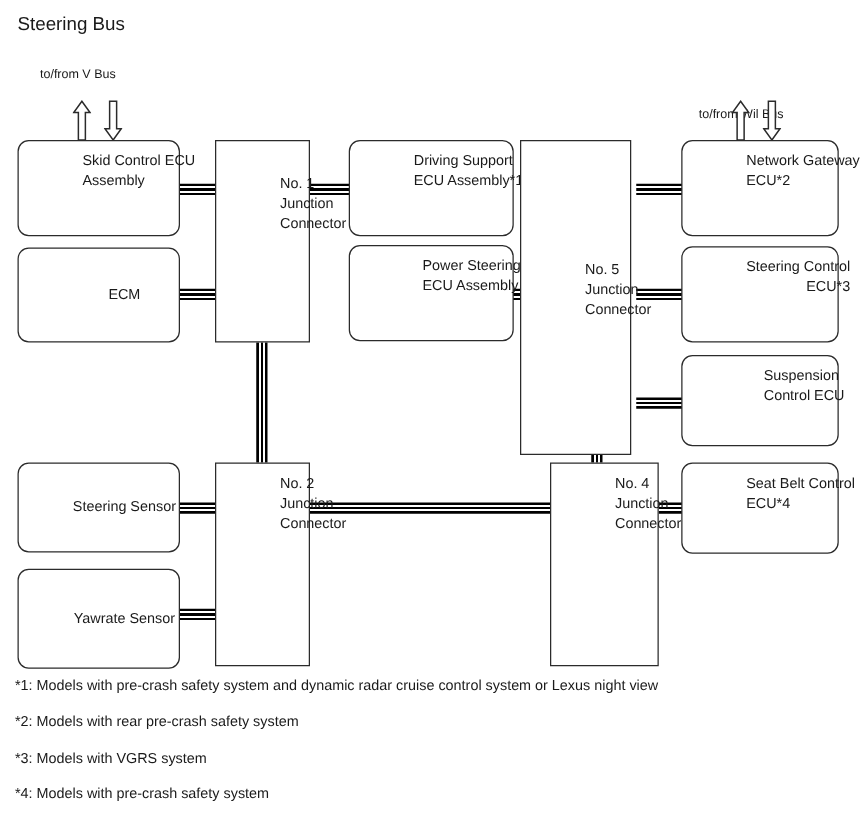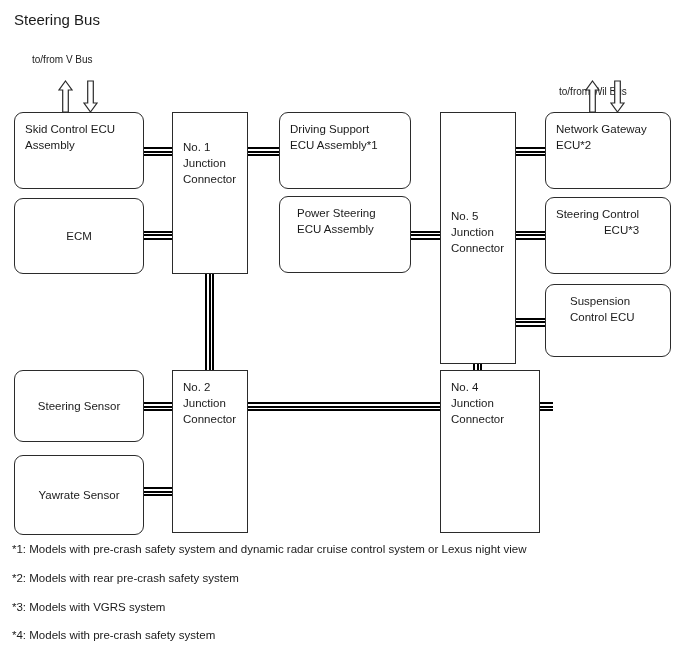--- a/index.html
+++ b/index.html
@@ -39,20 +39,21 @@
     border: 1px solid #2b2b2b;
     background: #ffffff;
   }
   .node.rounded { border-radius: 9px; }
   .node .label {
     position: absolute;
     font-size: 11.5px;
     line-height: 16px;
     color: #1a1a1a;
     white-space: pre;
+    margin-left: 41px;
   }
   .node .label.tl { left: 10px; top: 8px; }
   .node .label.ctr {
     left: 0; right: 0; top: 50%;
     transform: translateY(-50%);
     text-align: center;
   }
 
   
   .link-h {
@@ -163,21 +164,21 @@
   <div class="node rounded" style="left:279px; top:112px; width:132px; height:77px;">
     <div class="label tl">Driving Support
 ECU Assembly*1</div>
   </div>
 
   <div class="node rounded" style="left:279px; top:196px; width:132px; height:77px;">
     <div class="label tl" style="left:17px;">Power Steering
 ECU Assembly</div>
   </div>
 
-  <div class="node" style="left:440px; top:112px; width:76px; height:252px;">
+  <div class="node" style="left:416px; top:112px; width:89px; height:252px;">
     <div class="label tl" style="top:95px;">No. 5
 Junction
 Connector</div>
   </div>
 
   <div class="node rounded" style="left:545px; top:112px; width:126px; height:77px;">
     <div class="label tl">Network Gateway
 ECU*2</div>
   </div>
 
@@ -198,25 +199,29 @@
   <div class="node rounded" style="left:14px; top:455px; width:130px; height:80px;">
     <div class="label ctr">Yawrate Sensor</div>
   </div>
 
   <div class="node" style="left:172px; top:370px; width:76px; height:163px;">
     <div class="label tl" style="top:8px;">No. 2
 Junction
 Connector</div>
   </div>
 
-  <div class="node" style="left:440px; top:370px; width:100px; height:163px;">
+  <div class="node" style="left:440px; top:370px; width:87px; height:163px;">
     <div class="label tl" style="top:8px;">No. 4
 Junction
 Connector</div>
   </div>
 
+  <div class="node rounded" style="left:545px; top:370px; width:126px; height:73px;">
+    <div class="label tl">Seat Belt Control
+ECU*4</div>
+  </div>
 
   <div class="txt footnote" style="left:12px; top:542px;">*1: Models with pre-crash safety system and dynamic radar cruise control system or Lexus night view</div>
   <div class="txt footnote" style="left:12px; top:571px;">*2: Models with rear pre-crash safety system</div>
   <div class="txt footnote" style="left:12px; top:600px;">*3: Models with VGRS system</div>
   <div class="txt footnote" style="left:12px; top:628px;">*4: Models with pre-crash safety system</div>
 
 </div>
 
 </body></html>

